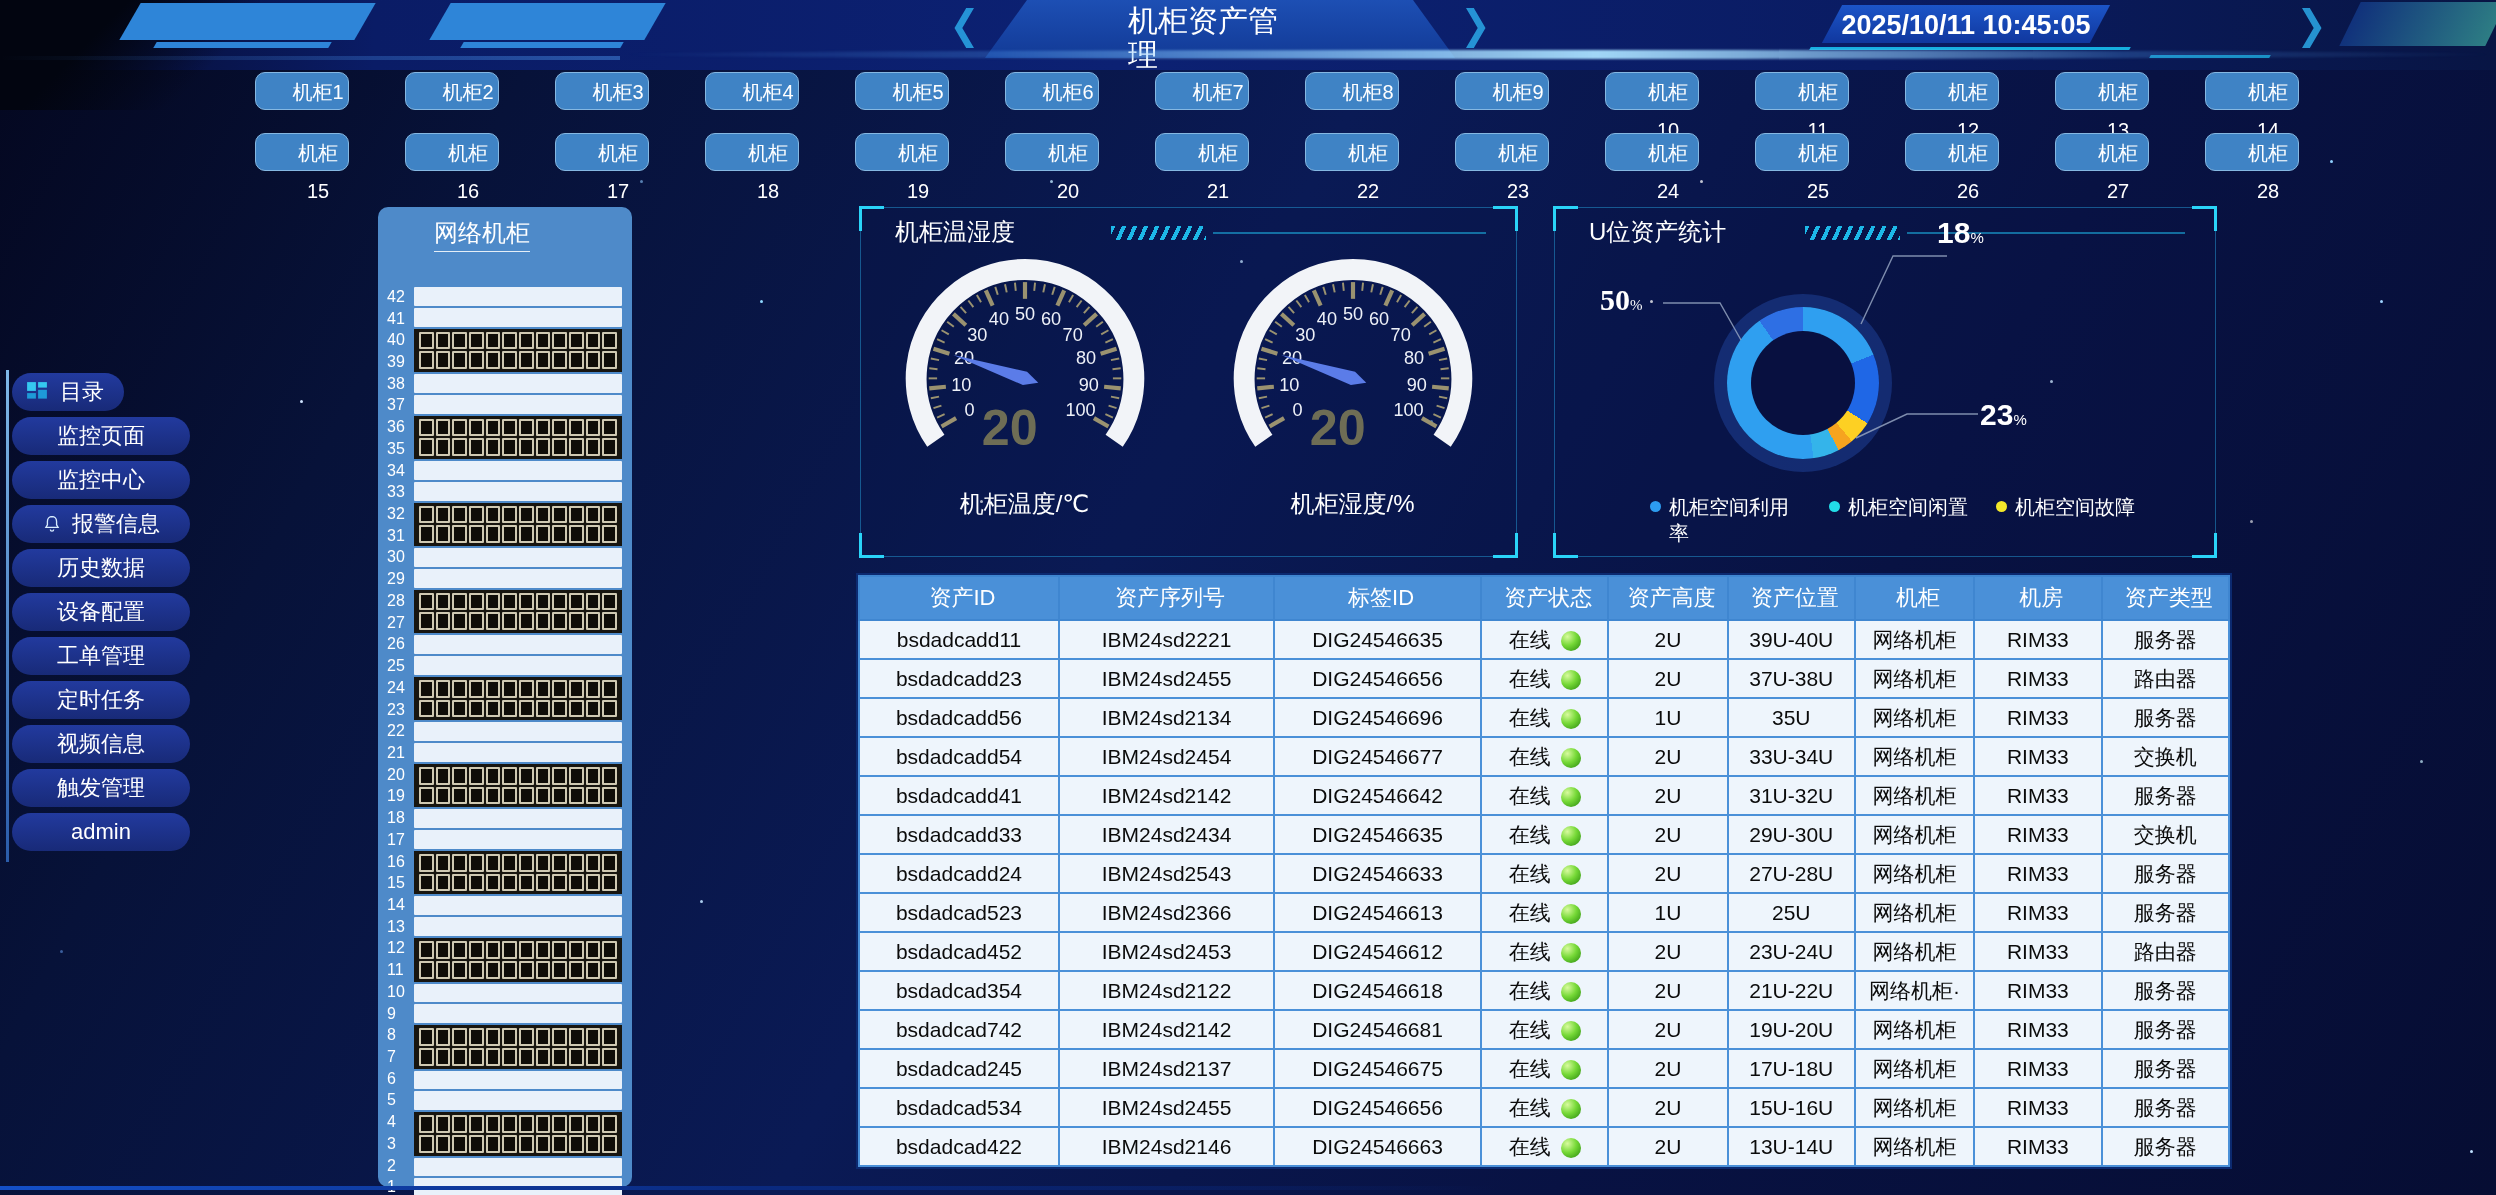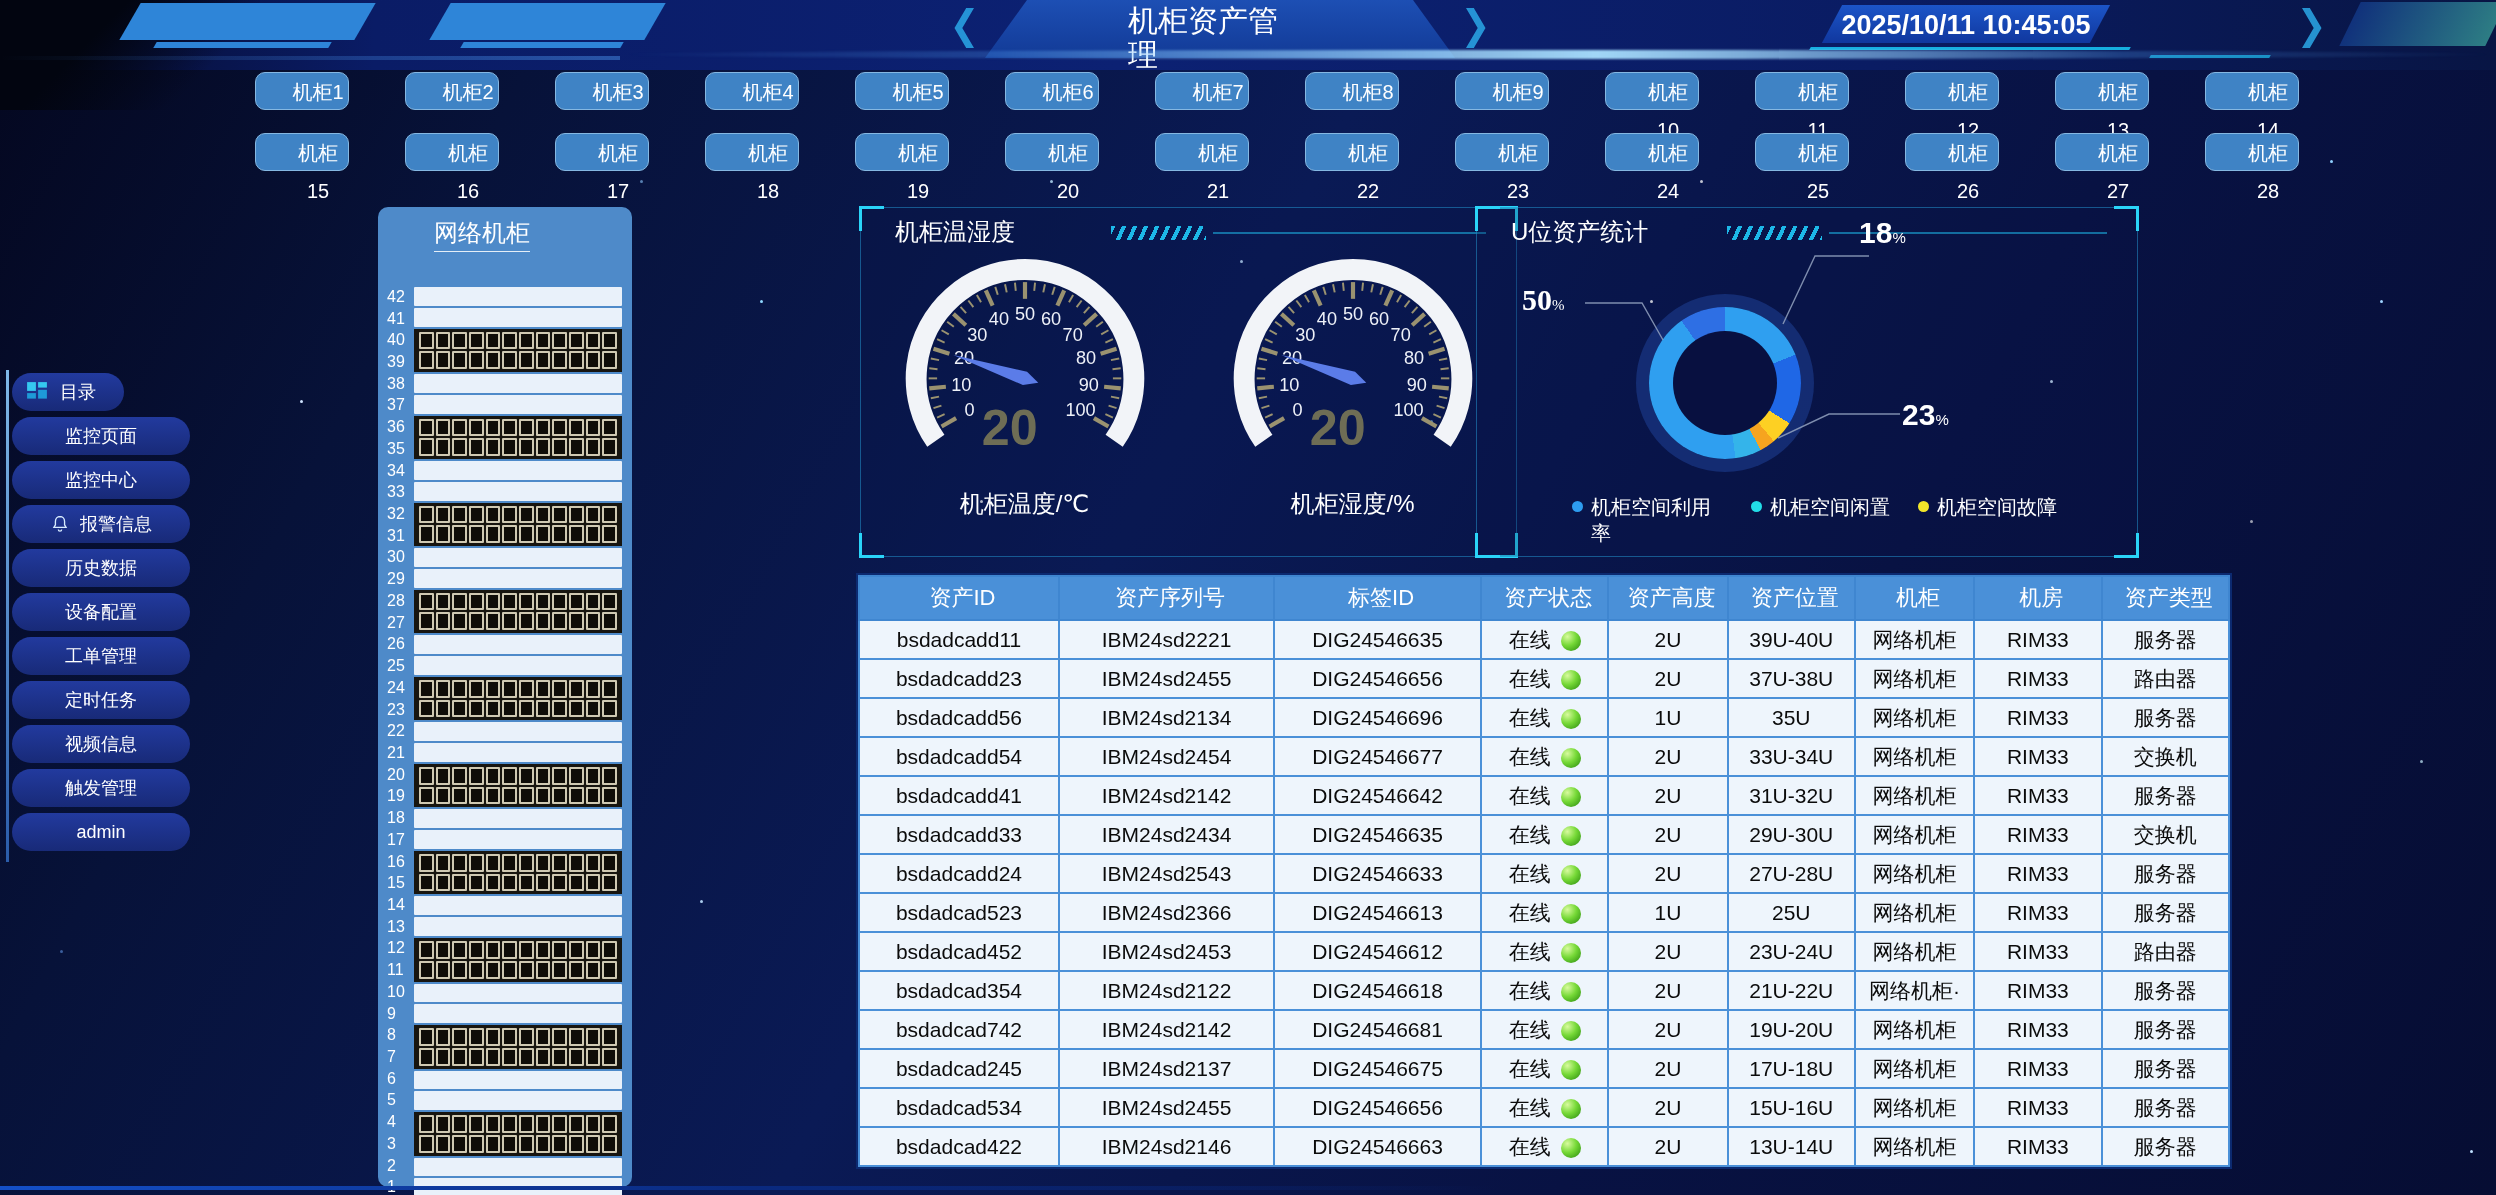--- a/index.html
+++ b/index.html
@@ -42,21 +42,21 @@
     background:linear-gradient(90deg,rgba(40,90,200,0),rgba(70,140,230,.5));}
   
   .cab-row{position:absolute;left:255px;display:flex;gap:56px;}
   .row1{top:72px;} .row2{top:133px;}
   .cab-btn{width:94px;height:38px;line-height:38px;text-align:center;color:#fff;font-size:20px;
     background:#3f83c5;border:1px solid #85b8e2;border-radius:10px;box-sizing:border-box;cursor:pointer;padding-left:32px;}
   
   .side-line{position:absolute;left:6px;top:370px;width:3px;height:492px;background:linear-gradient(180deg,#7fb8e8,#2a5caa);}
   .sidebar{position:absolute;left:12px;top:373px;width:180px;display:flex;flex-direction:column;gap:6px;}
   .side-pill{height:38px;width:178px;border-radius:19px;background:linear-gradient(180deg,#223a9e,#182a78);
-    display:flex;align-items:center;justify-content:center;gap:10px;color:#fff;font-size:18px;cursor:pointer;box-sizing:border-box;}
+    display:flex;align-items:center;justify-content:center;gap:10px;color:#fff;font-size:22px;cursor:pointer;box-sizing:border-box;}
   .side-pill.narrow{width:112px;justify-content:flex-start;padding-left:14px;gap:12px;}
   .side-icon{display:flex;align-items:center;}
   
   .rack-panel{position:absolute;left:378px;top:207px;width:254px;height:980px;background:#4e8ac9;border-radius:10px;
     box-sizing:border-box;padding:8px 10px 12px 4px;}
   .rack-title{color:#fff;font-size:24px;margin:2px 0 8px 52px;width:fit-content;
     border-bottom:1px solid rgba(255,255,255,.85);padding-bottom:2px;}
   .rack-body{display:flex;height:912px;margin-top:34px;}
   .rack-numbers{width:32px;display:flex;flex-direction:column;}
   .rack-num{flex:1;color:#fff;font-size:16px;display:flex;align-items:center;padding-left:5px;}
@@ -70,21 +70,21 @@
   .corner{position:absolute;width:22px;height:22px;border:0 solid #2ad4f8;}
   .c-tl{left:-2px;top:-2px;border-left-width:3px;border-top-width:3px;}
   .c-tr{right:-2px;top:-2px;border-right-width:3px;border-top-width:3px;}
   .c-bl{left:-2px;bottom:-2px;border-left-width:3px;border-bottom-width:3px;}
   .c-br{right:-2px;bottom:-2px;border-right-width:3px;border-bottom-width:3px;}
   .panel-title{position:absolute;left:34px;top:8px;color:#fff;font-size:24px;}
   .hatch{position:absolute;left:250px;top:18px;width:95px;height:14px;
     background:repeating-linear-gradient(115deg,#1db8e8 0 4px,transparent 4px 10px);}
   .topline{position:absolute;left:352px;top:24px;right:30px;height:2px;background:#1a9ed0;opacity:.65;}
   .panel-temp{left:860px;top:207px;width:655px;height:348px;}
-  .panel-donut{left:1476px;top:207px;width:660px;height:348px;}
+  .panel-donut{left:1554px;top:207px;width:660px;height:348px;}
   
   .gauges-wrap{position:absolute;left:0;top:42px;width:100%;display:flex;justify-content:center;gap:48px;}
   .gauge-unit{width:280px;text-align:center;}
   .gauge-label{color:#fff;font-size:24px;margin-top:-6px;}
   
   .donut-ring{position:absolute;left:172px;top:99px;width:152px;height:152px;border-radius:50%;
     box-shadow:0 0 0 13px rgba(34,72,160,.48);}
   .donut-hole{position:absolute;left:196px;top:123px;width:104px;height:104px;border-radius:50%;background:#081040;}
   .leaders{position:absolute;left:0;top:0;}
   .callout{position:absolute;color:#fff;font-weight:bold;font-size:30px;}

